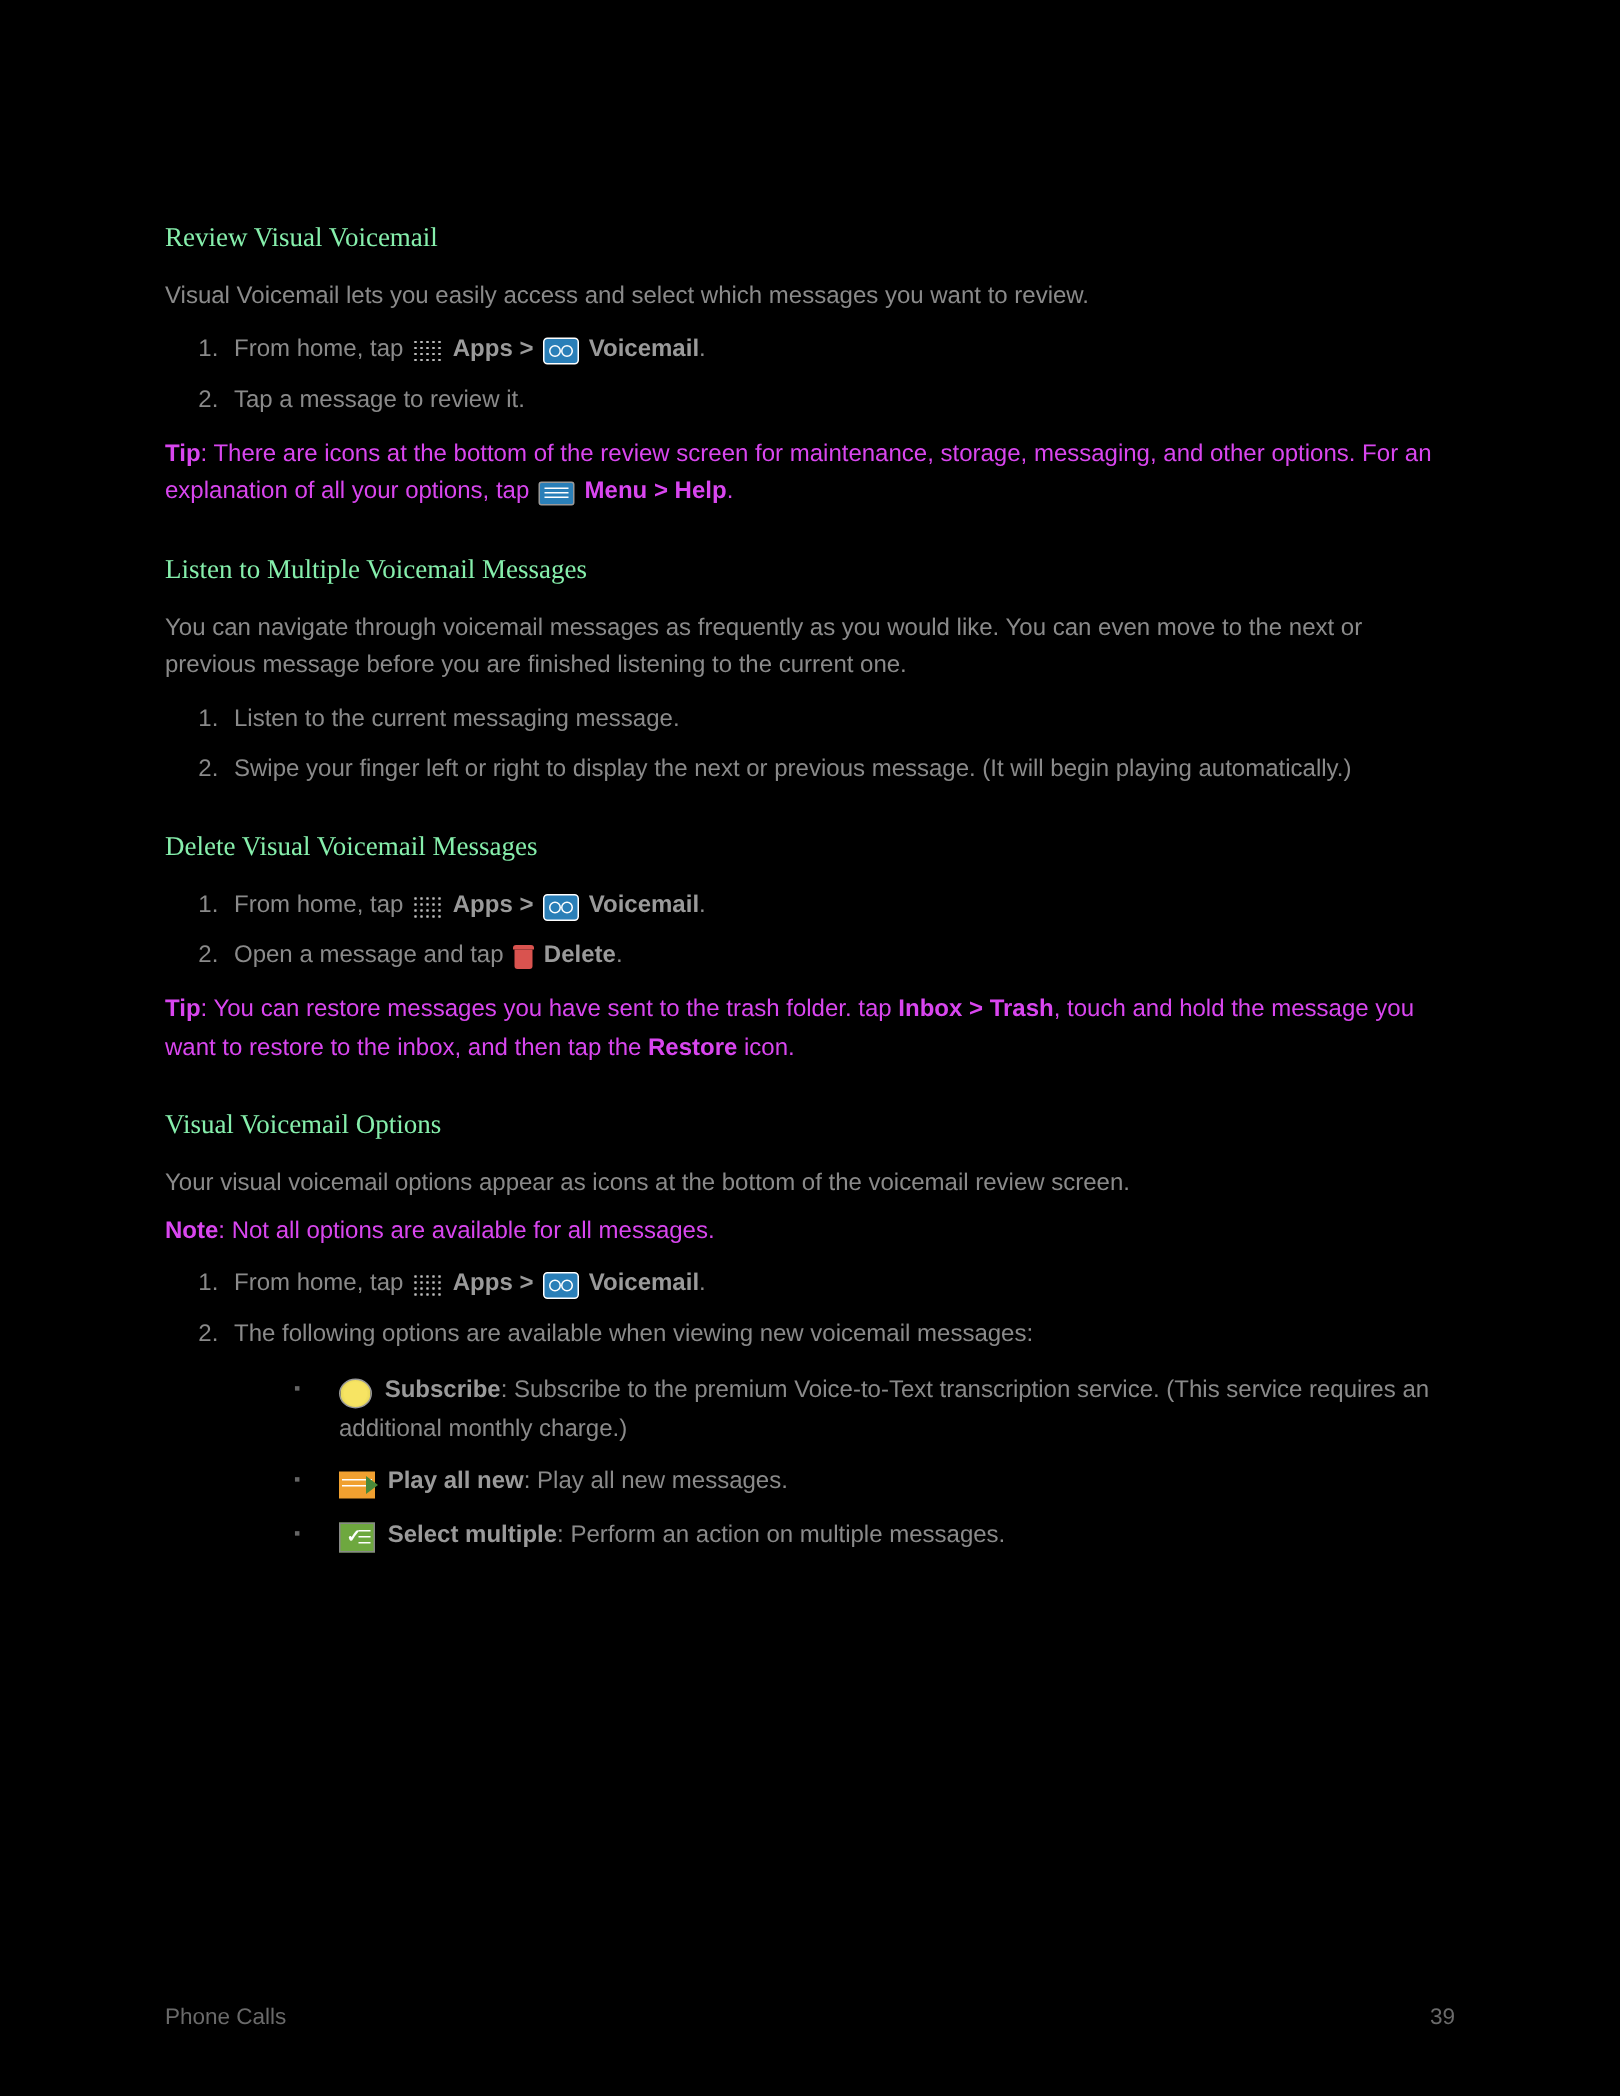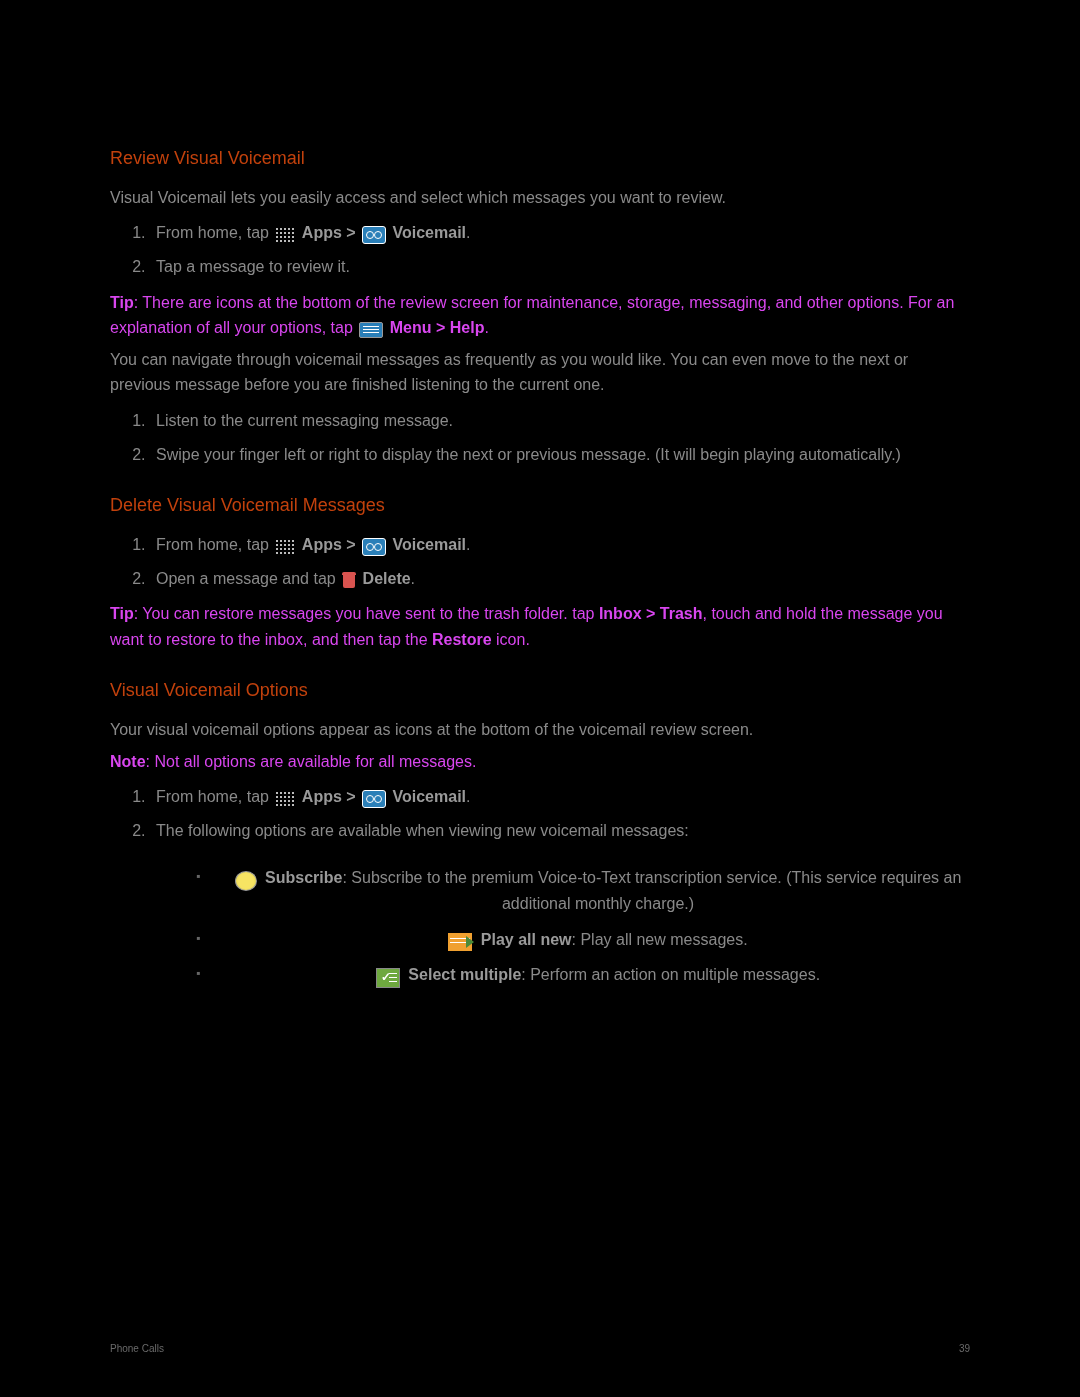--- a/index.html
+++ b/index.html
@@ -12,28 +12,29 @@
     line-height: 1.6;
     width: 1080px;
   }
   .page {
     padding: 120px 110px 40px 110px;
     box-sizing: border-box;
     min-height: 1397px;
     position: relative;
   }
   .heading {
-    color: #c2410c;
+    color: #86efac;
     font-size: 18px;
     margin: 24px 0 12px 0;
+    font-family: Liberation Serif, serif;
   }
   p { margin: 6px 0; }
   ol.num { list-style: decimal; padding-left: 40px; margin: 10px 0 10px 0; }
   ol.num > li { padding-left: 6px; margin: 8px 0; color: #8a8a8a; }
-  ul.bul { list-style: none; padding-left: 40px; margin: 22px 0; text-align: center; }
+  ul.bul { list-style: none; padding-left: 40px; margin: 12px 0; }
   ul.bul > li { position: relative; padding-left: 30px; margin: 10px 0; color: #8a8a8a; }
   ul.bul > li::before {
     content: "▪";
     position: absolute;
     left: 0;
     top: 2px;
     font-size: 12px;
     color: #666;
   }
   .green { color: #d946ef; }
@@ -185,21 +186,21 @@
     box-shadow: 0 4px 0 #fff, 0 8px 0 #fff;
   }
   .footer {
     position: absolute;
     bottom: 40px;
     left: 110px;
     right: 110px;
     display: flex;
     justify-content: space-between;
     color: #6a6a6a;
-    font-size: 10px;
+    font-size: 15px;
   }
 </style>
 </head>
 <body>
 
 <div class="page">
 
   <div class="heading">Review Visual Voicemail</div>
   <p>Visual Voicemail lets you easily access and select which messages you want to review.</p>
   <ol class="num">
@@ -212,20 +213,21 @@
     </li>
     <li>Tap a message to review it.</li>
   </ol>
   <p class="green">
     <span class="bold">Tip</span><span>: There are icons at the bottom of the review screen for maintenance, storage, messaging, and other</span>
     <span>options. For an explanation of all your options, tap </span>
     <span class="menu-icon"></span>
     <span class="bold">Menu &gt; Help</span><span>.</span>
   </p>
 
+  <div class="heading">Listen to Multiple Voicemail Messages</div>
   <p>You can navigate through voicemail messages as frequently as you would like. You can even move to the next or previous message before you are finished listening to the current one.</p>
   <ol class="num">
     <li>Listen to the current messaging message.</li>
     <li>Swipe your finger left or right to display the next or previous message. (It will begin playing automatically.)</li>
   </ol>
 
   <div class="heading">Delete Visual Voicemail Messages</div>
   <ol class="num">
     <li>
       <span>From home, tap </span>

